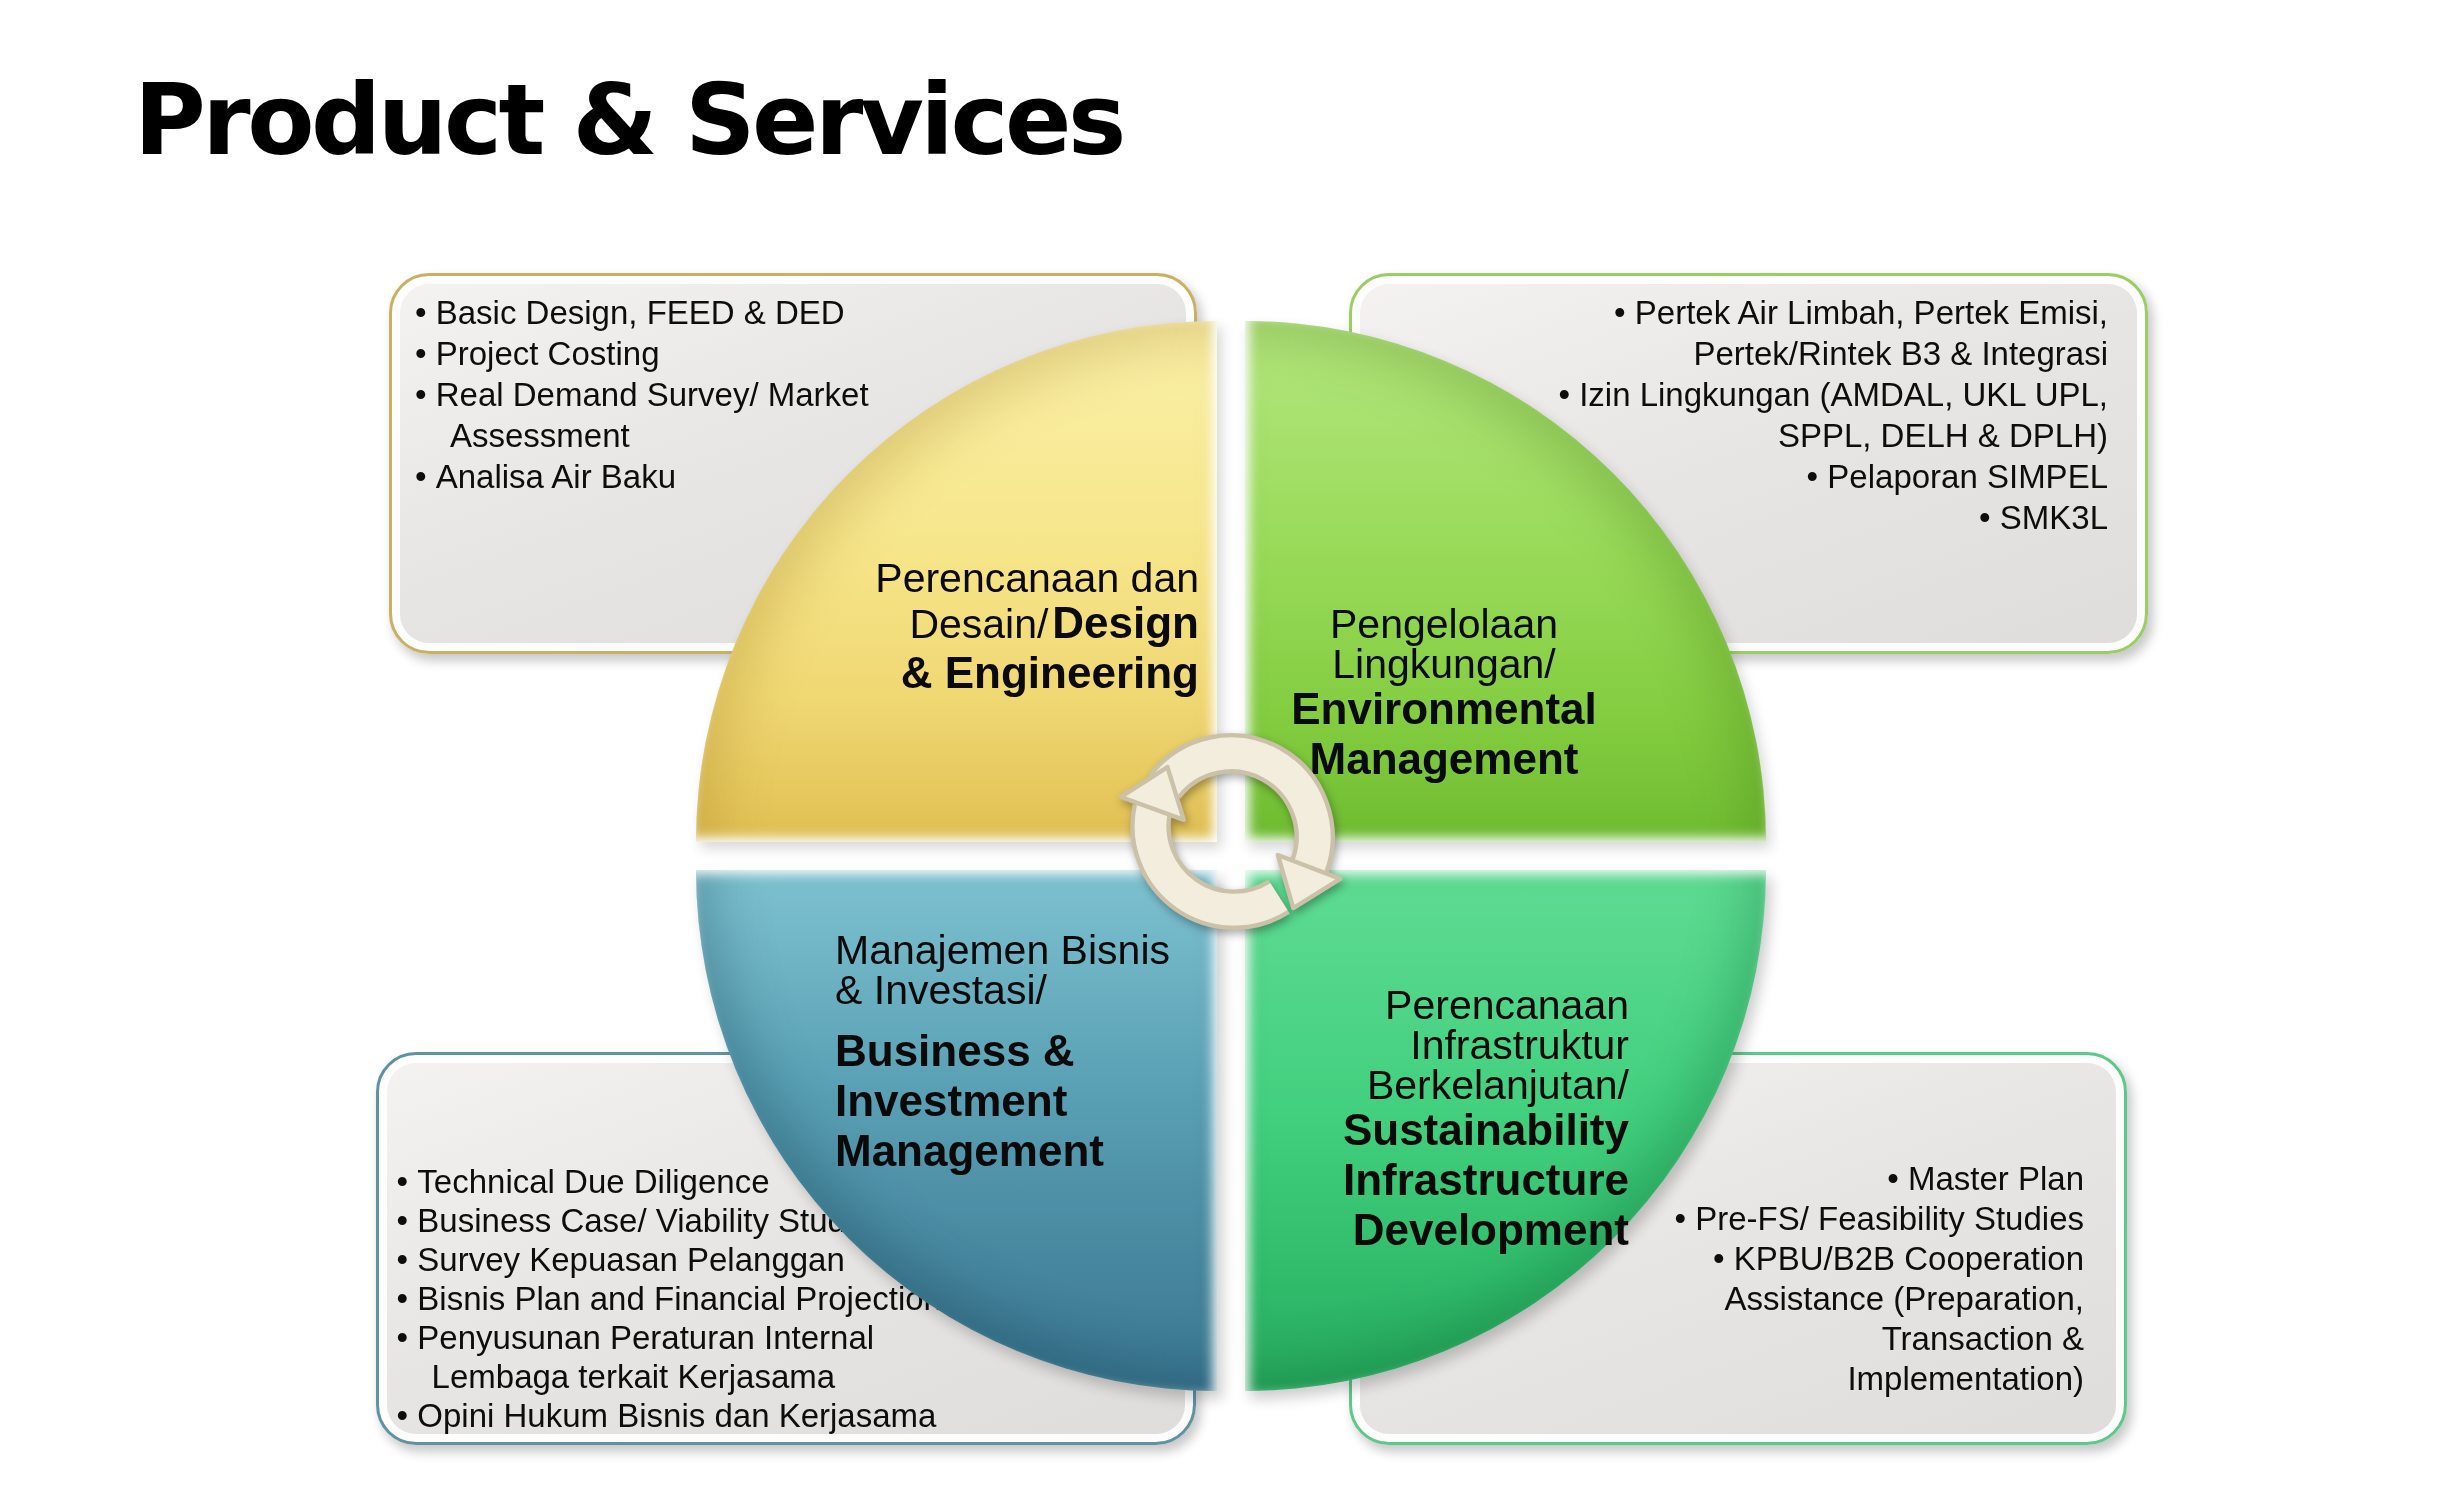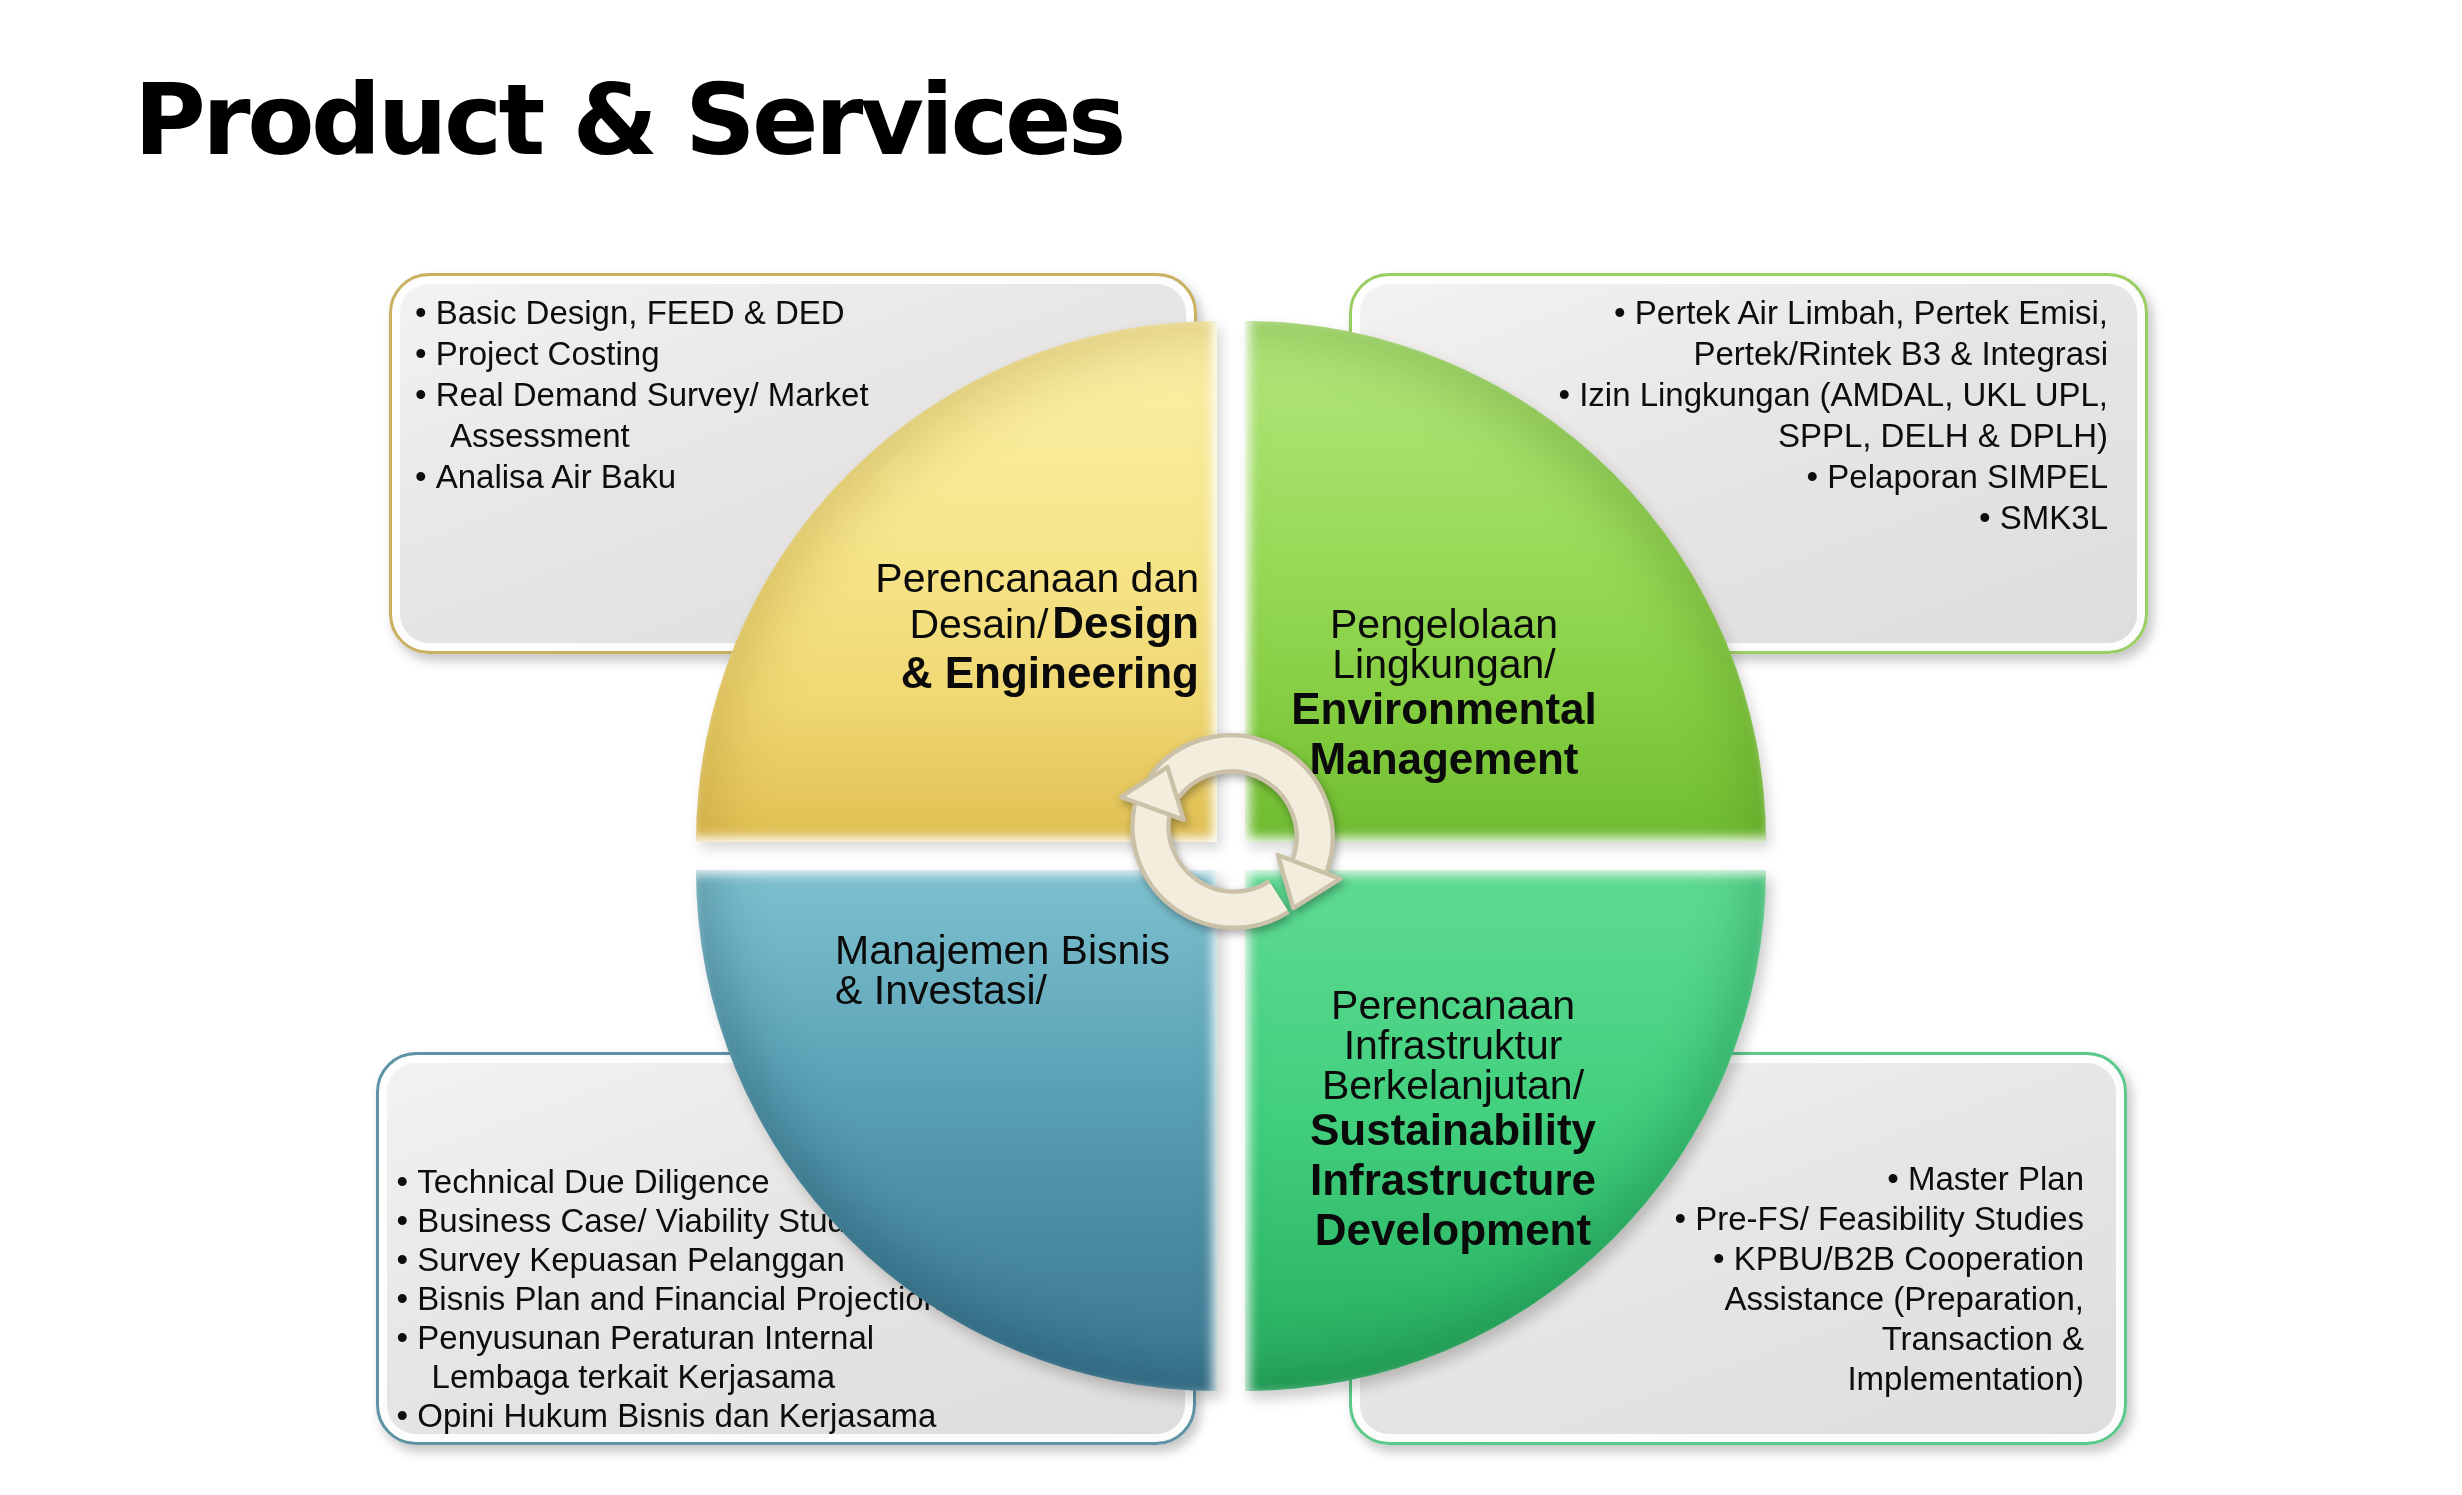--- a/index.html
+++ b/index.html
@@ -58,21 +58,21 @@
 
   
   .qlabel{position:absolute;z-index:3;color:#0a0a0a;}
   .idtxt{font-size:41px;line-height:40px;}
   .entxt{font-size:44px;line-height:50px;font-weight:bold;}
   .block{display:block;}
   .l-tl{left:874px;top:558px;width:325px;text-align:right;}
   .l-tr{left:1277px;top:556px;width:334px;text-align:center;margin-top:48px;}
   .l-bl{left:835px;top:930px;width:364px;text-align:left;}
   .l-bl .entxt{margin-top:16px;}
-  .l-br{left:1277px;top:985px;width:352px;text-align:center;}
+  .l-br{left:1277px;top:985px;width:352px;text-align:right;}
 
   
   .cycle{position:absolute;left:1099px;top:705px;z-index:4;
          filter:drop-shadow(2.6px 4.4px 4.4px rgba(0,0,0,.32));}
 </style>
 </head>
 <body>
 
 <div class="stage">
 
@@ -123,20 +123,21 @@
   <div class="qlabel l-tl">
     <span class="idtxt">Perencanaan dan Desain/</span>
     <span class="entxt">Design &amp; Engineering</span>
   </div>
   <div class="qlabel l-tr">
     <span class="idtxt block">Pengelolaan Lingkungan/</span>
     <span class="entxt block">Environmental Management</span>
   </div>
   <div class="qlabel l-bl">
     <span class="idtxt block">Manajemen Bisnis &amp; Investasi/</span>
+    <span class="entxt block">Business &amp; Investment Management</span>
   </div>
   <div class="qlabel l-br">
     <span class="idtxt block">Perencanaan Infrastruktur Berkelanjutan/</span>
     <span class="entxt block">Sustainability Infrastructure Development</span>
   </div>
 
   <svg class="cycle" width="264" height="264" viewBox="0 0 300 300">
     <g>
 
       <path d="M74.1 92.8 A95 95 0 0 1 238.7 184.0" fill="none" stroke="#CBC1A9" stroke-width="46"></path>

